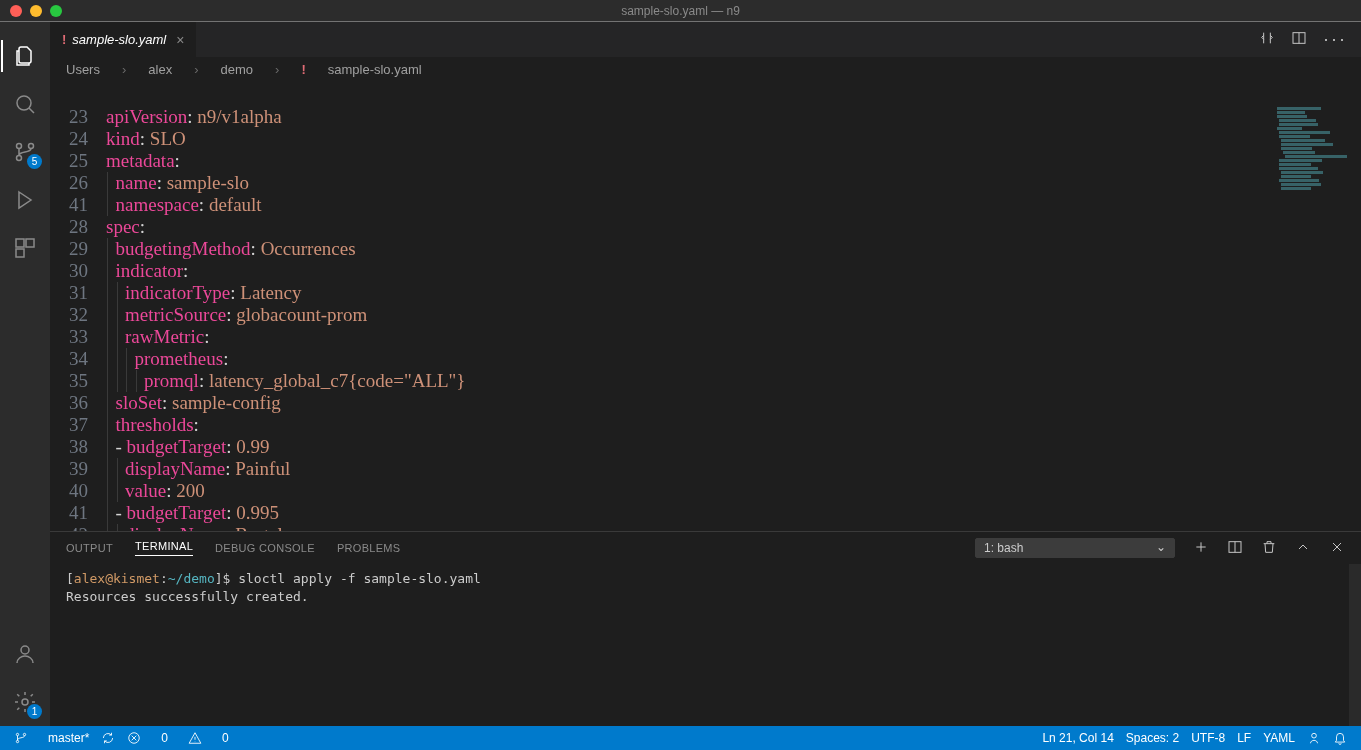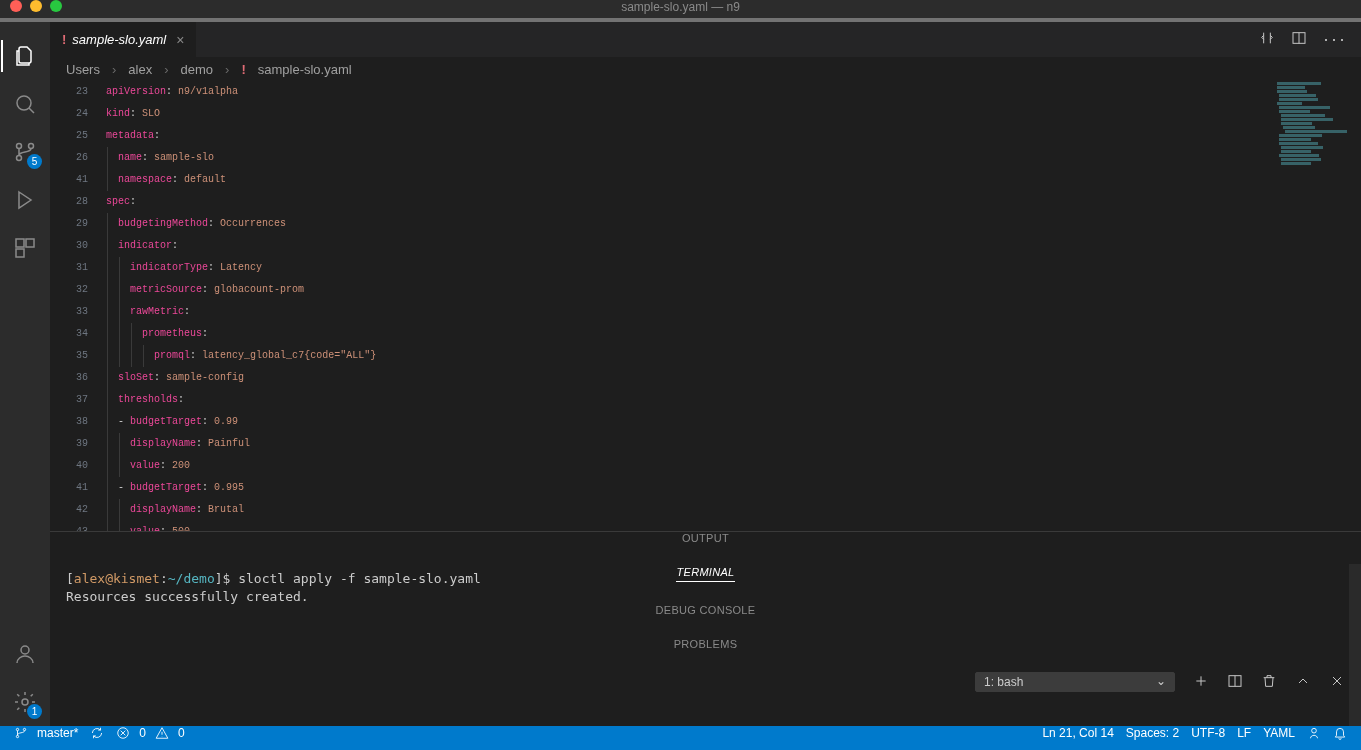--- a/index.html
+++ b/index.html
@@ -10,23 +10,23 @@
   width: 1361px;
   height: 750px;
   overflow: hidden;
   display: flex;
   flex-direction: column;
 }
 .titlebar {
   height: 22px;
   background: #2c2c2c;
   display: flex;
-  align-items: flex-start;
+  align-items: center;
   position: relative;
-  border-bottom: 4px solid #737373;
+  border-bottom: 1px solid #737373;
 }
 .traffic-lights {
   display: flex;
   gap: 8px;
   padding-left: 10px;
 }
 .tl { width: 12px; height: 12px; border-radius: 50%; }
 .tl.red { background: #ff5f57; }
 .tl.yellow { background: #febc2e; }
 .tl.green { background: #28c840; }
@@ -121,34 +121,35 @@
 }
 .tab-actions svg, .panel-actions svg { width: 16px; height: 16px; stroke: currentColor; fill: none; stroke-width: 1.5; }
 .tab-actions .more { font-size: 18px; letter-spacing: 2px; }
 .breadcrumbs {
   height: 24px;
   display: flex;
   align-items: center;
   padding: 0 16px;
   font-size: 13px;
   color: #a0a0a0;
-  gap: 12px;
+  gap: 22px;
   background: #1e1e1e;
 }
 .breadcrumbs .sep { color: #6a6a6a; }
 .breadcrumbs .yaml-icon { color: #e06c75; font-weight: bold; }
 .editor {
   flex: 1;
   display: flex;
-  font-family: Liberation Mono, monospace;
-  font-size: 10px;
+  font-family: Liberation Serif, serif;
+  font-size: 19px;
   line-height: 22px;
   overflow: hidden;
   position: relative;
   background: #1e1e1e;
+  margin-top: 25px;
 }
 .gutter {
   width: 56px;
   text-align: right;
   color: #6e7681;
   padding-right: 18px;
   user-select: none;
 }
 .code {
   flex: 1;
@@ -191,24 +192,23 @@
   background: #1e1e1e;
 }
 .panel-tabs {
   height: 32px;
   display: flex;
   align-items: center;
   padding: 0 16px;
   gap: 22px;
   font-size: 11px;
   color: #8a8a8a;
-  flex-direction: column;
 }
 .panel-tabs .pt { cursor: pointer; letter-spacing: 0.3px; }
-.panel-tabs .pt.active { color: #fff; border-bottom: 1px solid #fff; padding-bottom: 3px; font-style: italic; }
+.panel-tabs .pt.active { color: #fff; border-bottom: 1px solid #fff; padding-bottom: 3px; }
 .panel-actions {
   margin-left: auto;
   display: flex;
   align-items: center;
   gap: 18px;
   color: #c5c5c5;
 }
 .shell-select {
   background: #3c3c3c;
   color: #ccc;
@@ -244,21 +244,22 @@
   height: 24px;
   background: #007acc;
   color: #fff;
   display: flex;
   align-items: center;
   font-size: 12px;
   padding: 0 8px;
 }
 .statusbar .sb-item {
   display: flex;
-  gap: 9px;
+  align-items: center;
+  gap: 20px;
   padding: 0 6px;
   cursor: pointer;
   height: 100%;
 }
 .statusbar .sbspacer { flex: 1; }
 .statusbar svg { width: 14px; height: 14px; stroke: currentColor; fill: none; stroke-width: 1.5; }
 </style>
 </head>
 <body>
 

